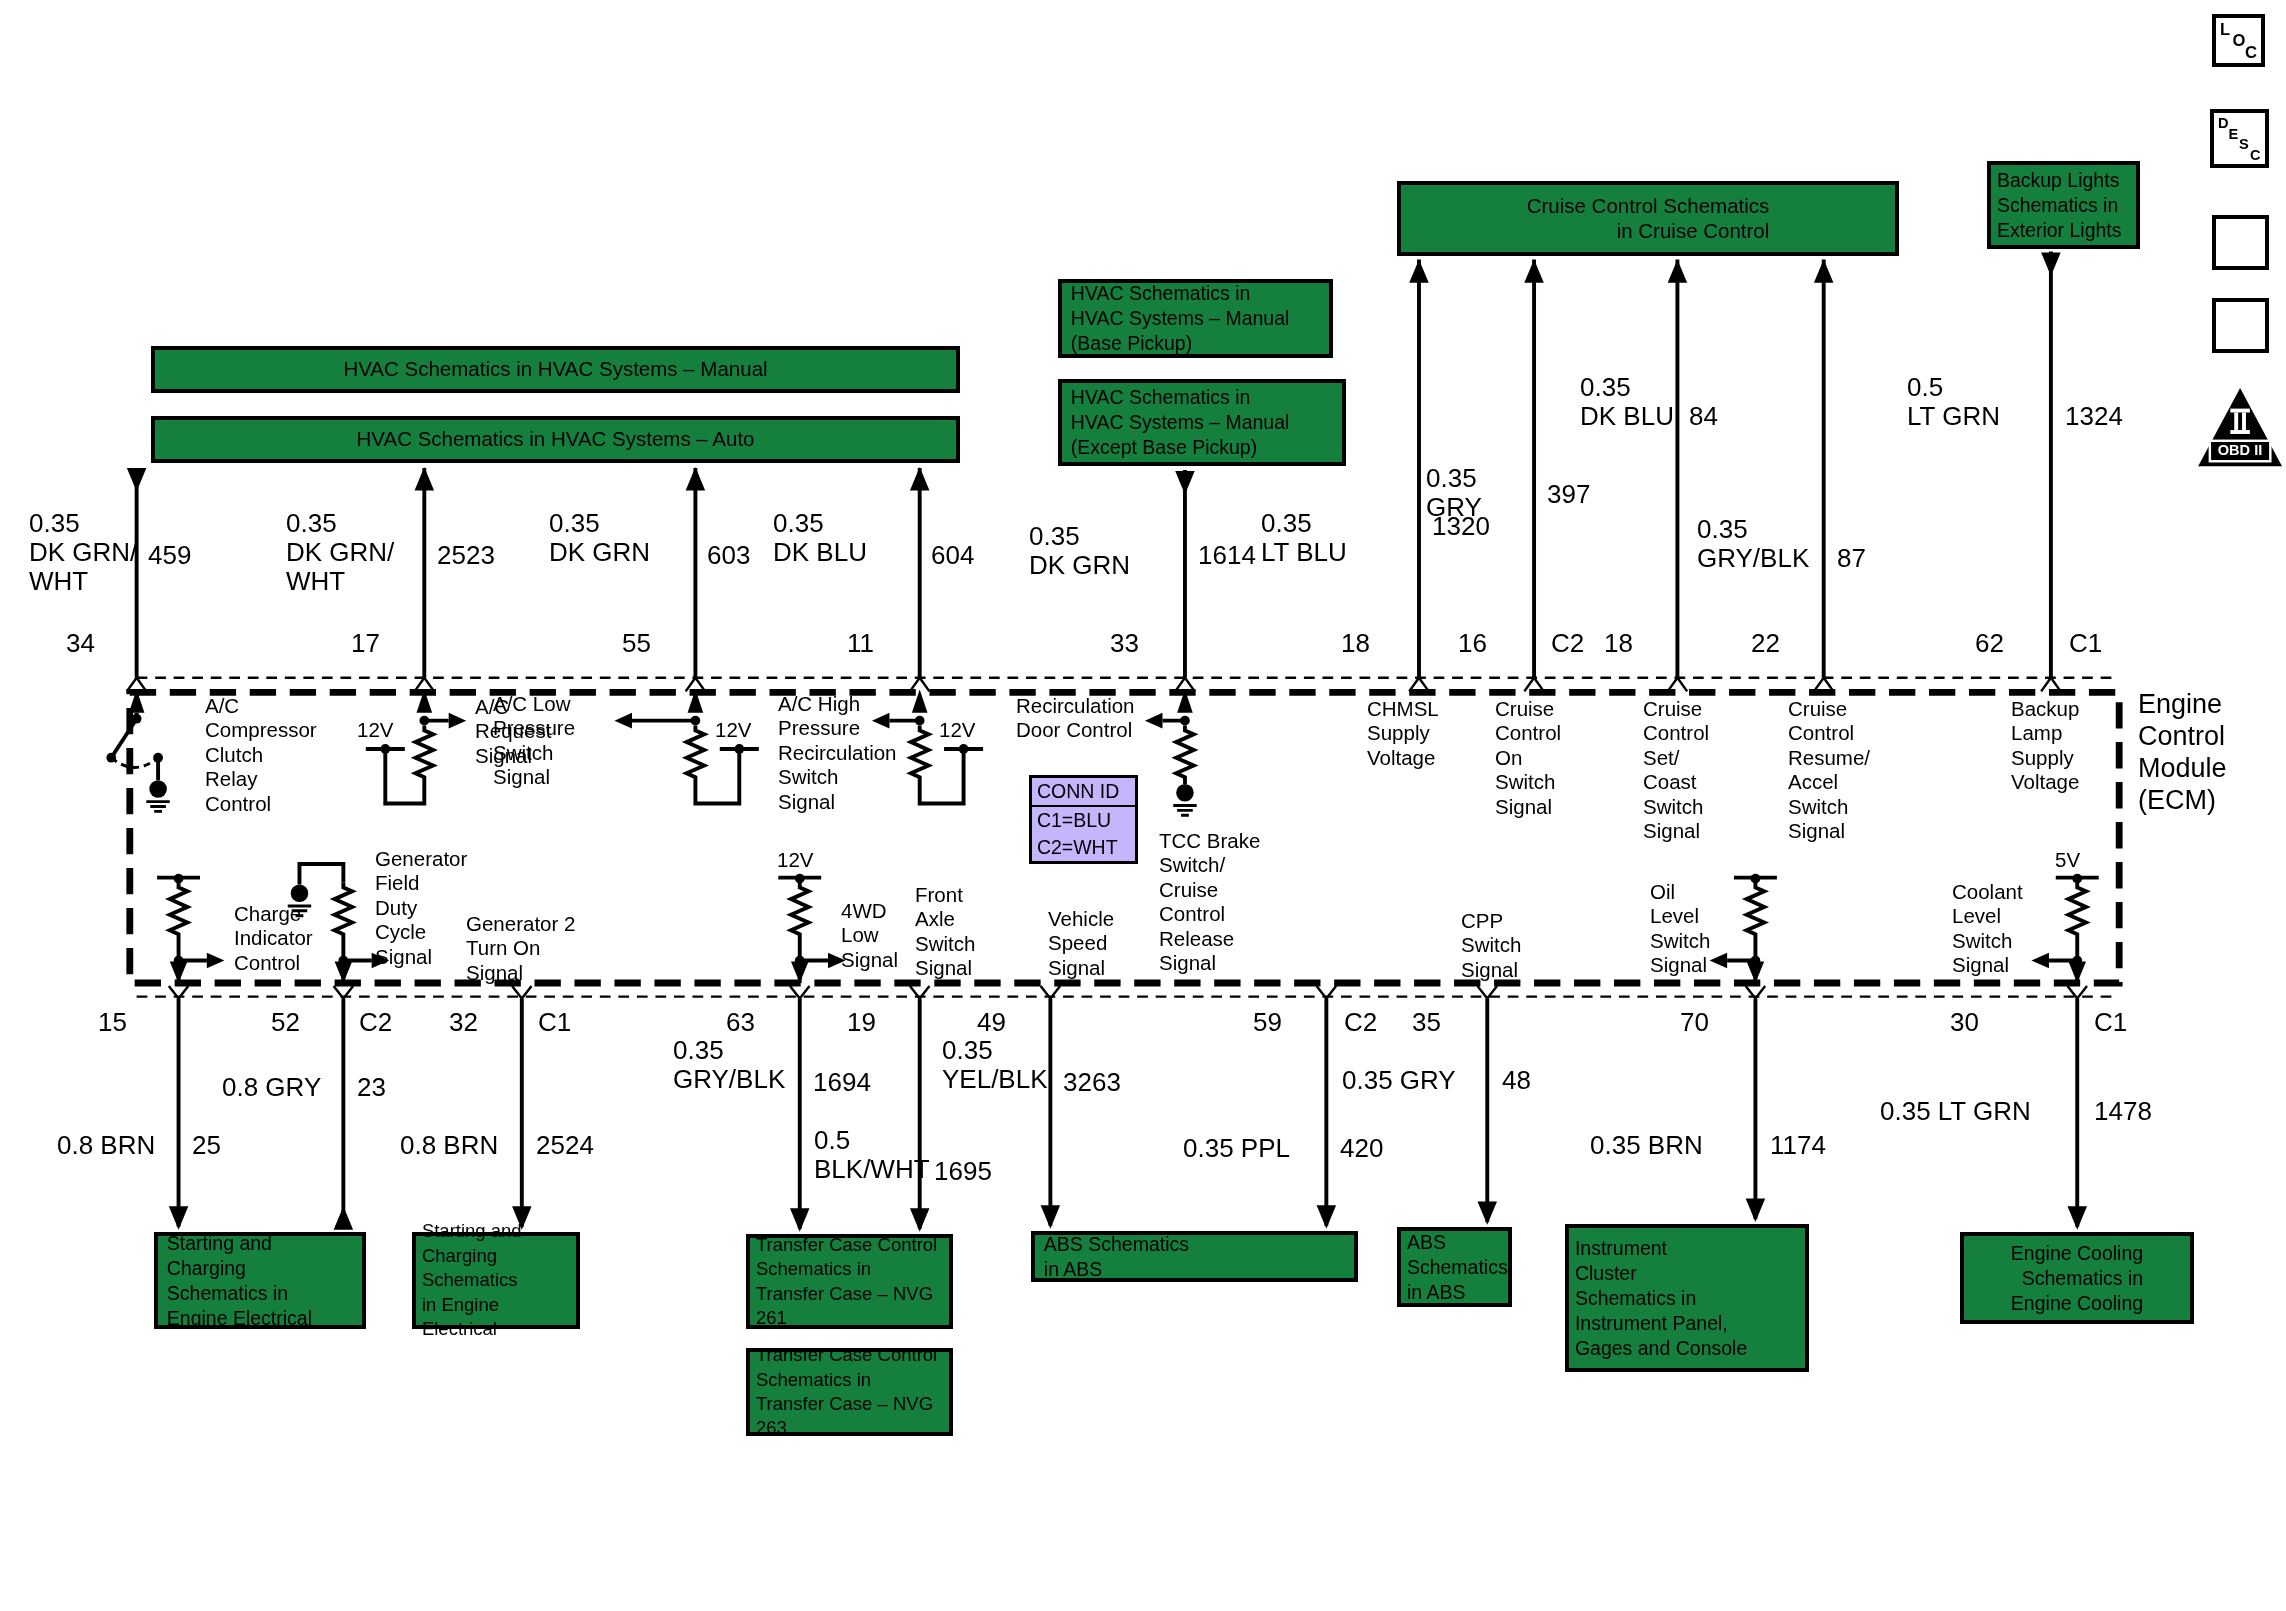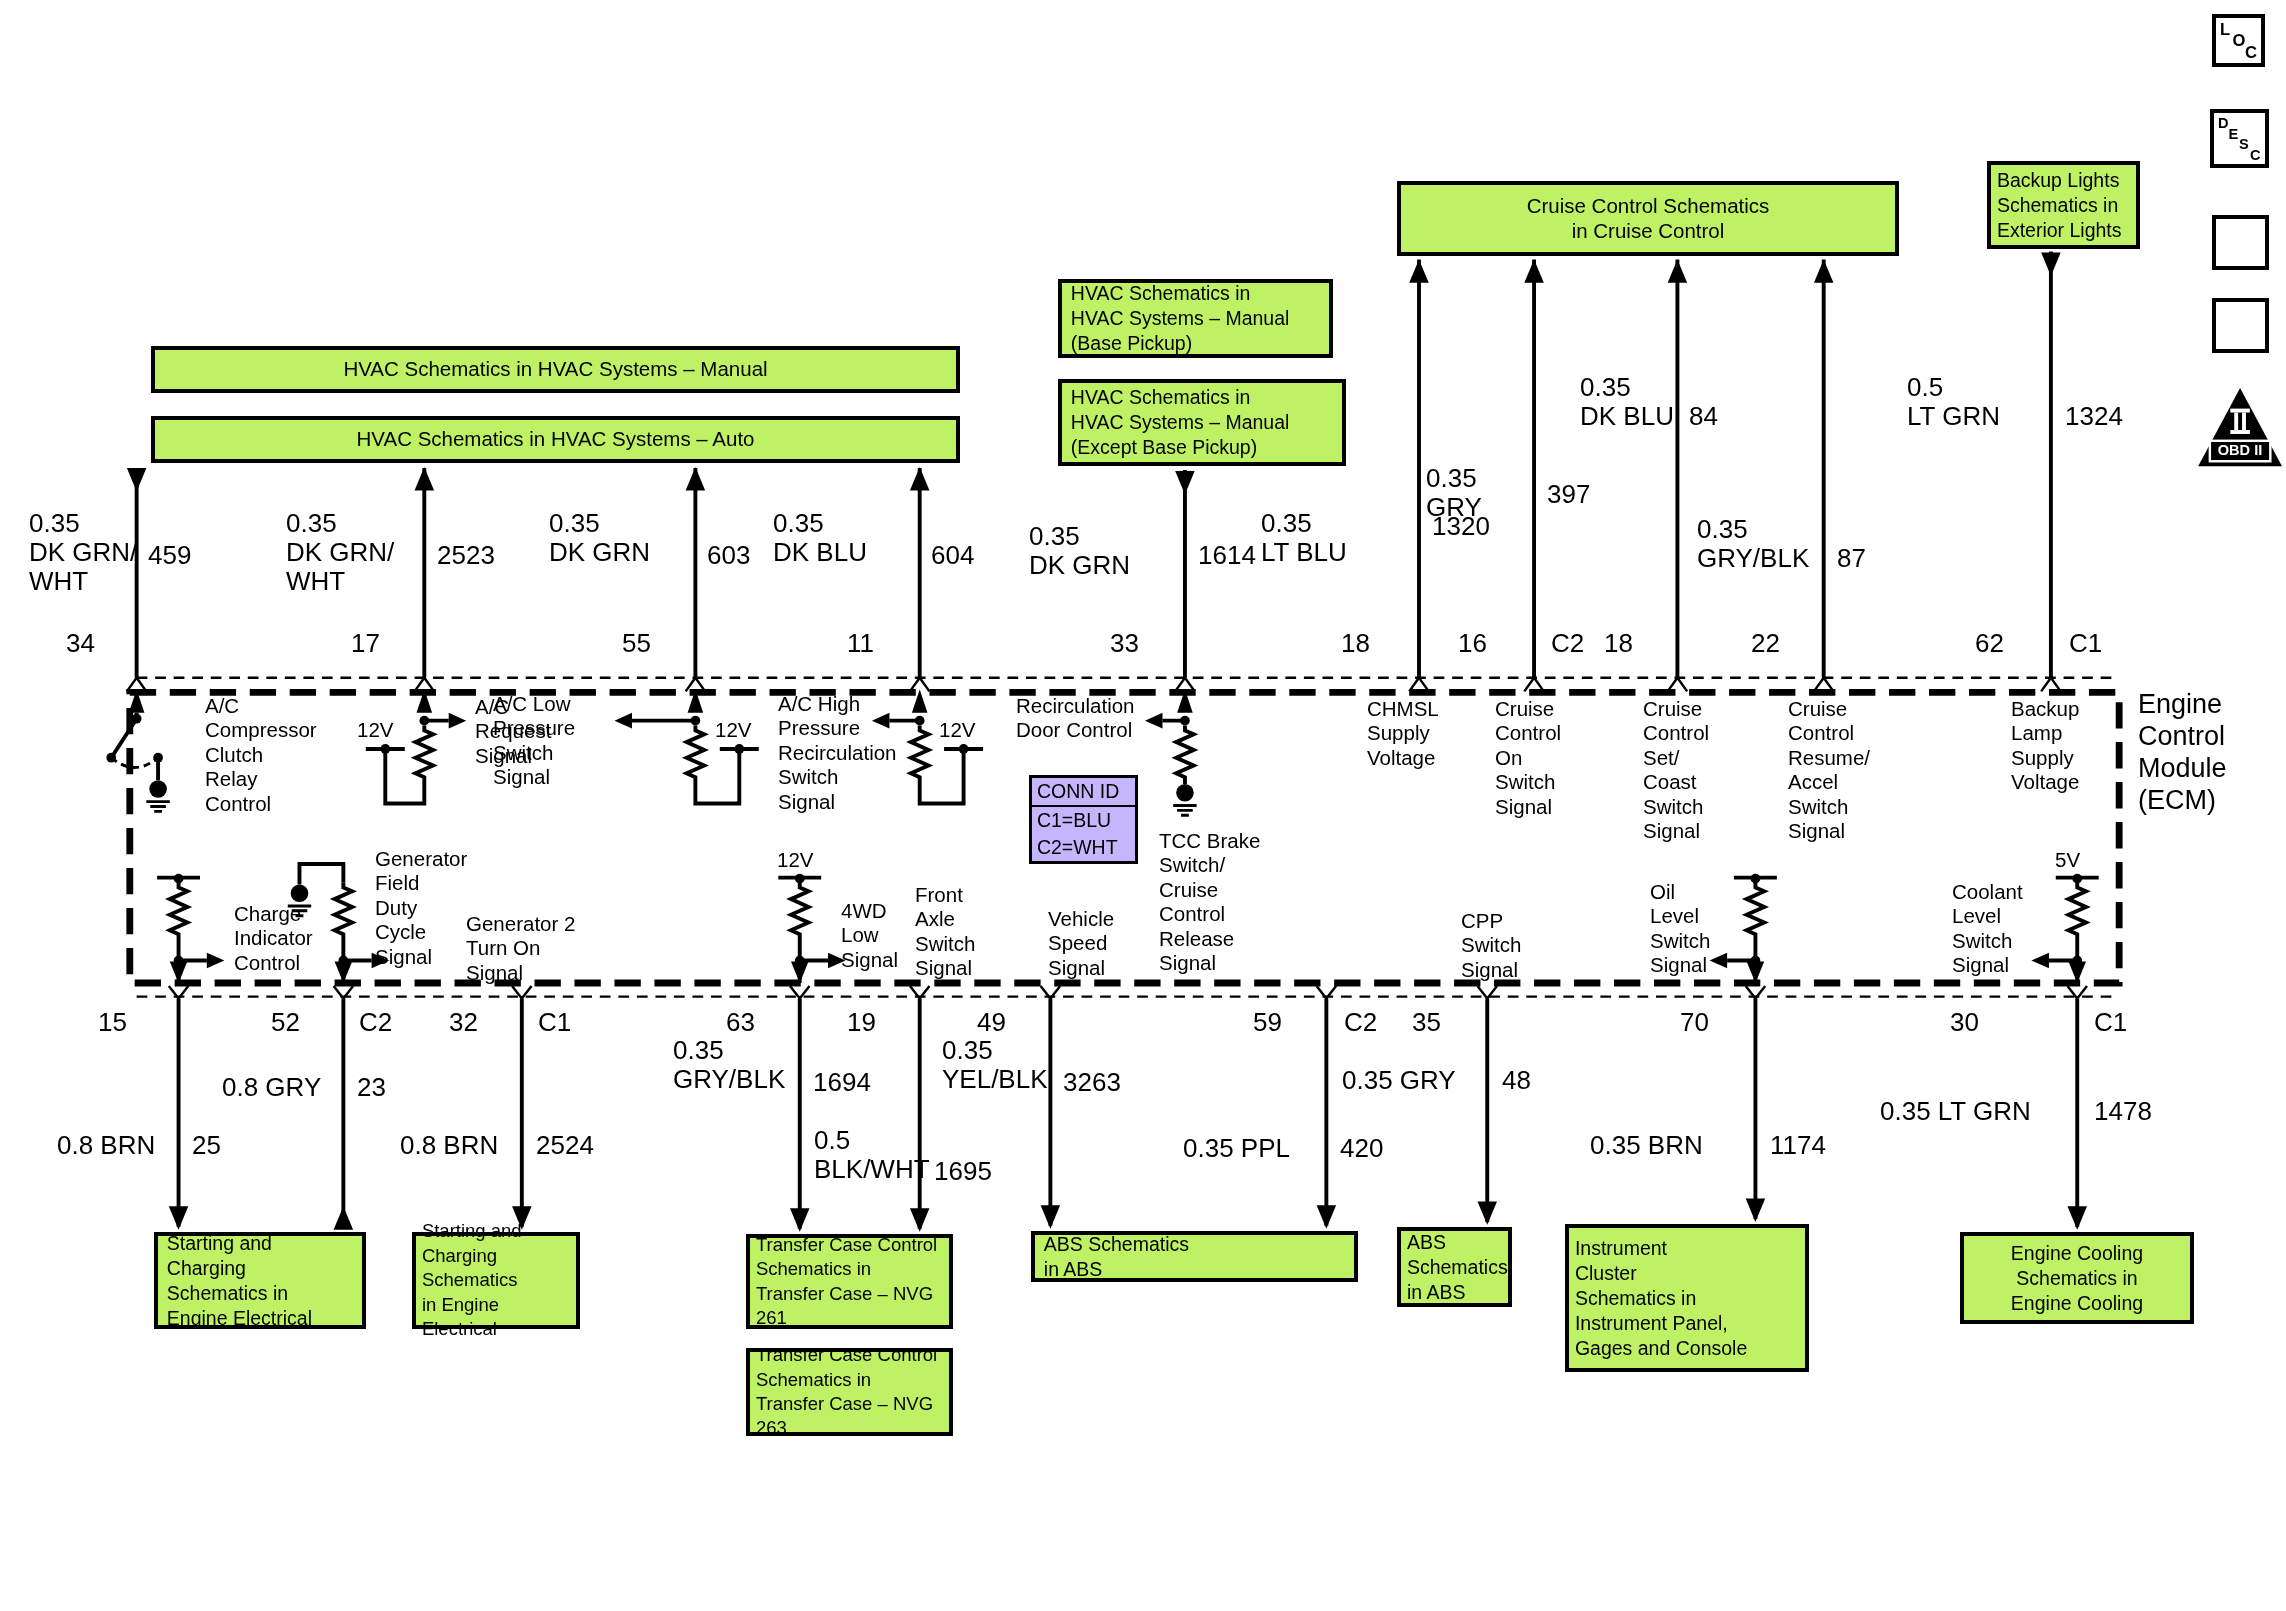--- a/index.html
+++ b/index.html
@@ -4,23 +4,23 @@
 <style>
   html,body{margin:0;padding:0;background:#fff}
   .canvas{position:relative;width:2287px;height:1611px;background:#fff;font-family:"Liberation Sans",sans-serif;color:#000;overflow:hidden}
   svg{position:absolute;left:0;top:0}
   .lbl{position:absolute;white-space:pre-line;color:#000;z-index:3}
   .f27{font-size:26px;line-height:29px}
   .f21{font-size:20.5px;line-height:24.4px}
   .f20{font-size:19.5px;line-height:25px}
   .f19{font-size:18.5px;line-height:24.4px}
   .ra{text-align:left}
-  .box{position:absolute;border:4.9px solid #000;box-sizing:border-box;background:#bef264;z-index:2;display:flex;flex-direction:column;justify-content:center}
+  .box{position:absolute;border:4.9px solid #000;box-sizing:border-box;background:#15803d;z-index:2;display:flex;flex-direction:column;justify-content:center}
   .box .bt{white-space:pre-line;padding:2px 8.8px}
-  .box.cc{align-items:center;text-align:center}
+  .box.cc{align-items:center;text-align:right}
   .icon{position:absolute;border:4.9px solid #000;box-sizing:border-box;background:#fff;z-index:2}
   .stair{position:relative;display:block;width:100%;height:100%;font-weight:bold}
   .stair span{position:absolute}
   .connid{position:absolute;border:3.9px solid #000;box-sizing:border-box;background:#c4b5fd;z-index:2}
   .connid .t{border-bottom:2.9px solid #000;padding:1px 4.9px}
   .connid .r{padding:1px 4.9px}
 </style>
 </head>
 <body>
 

